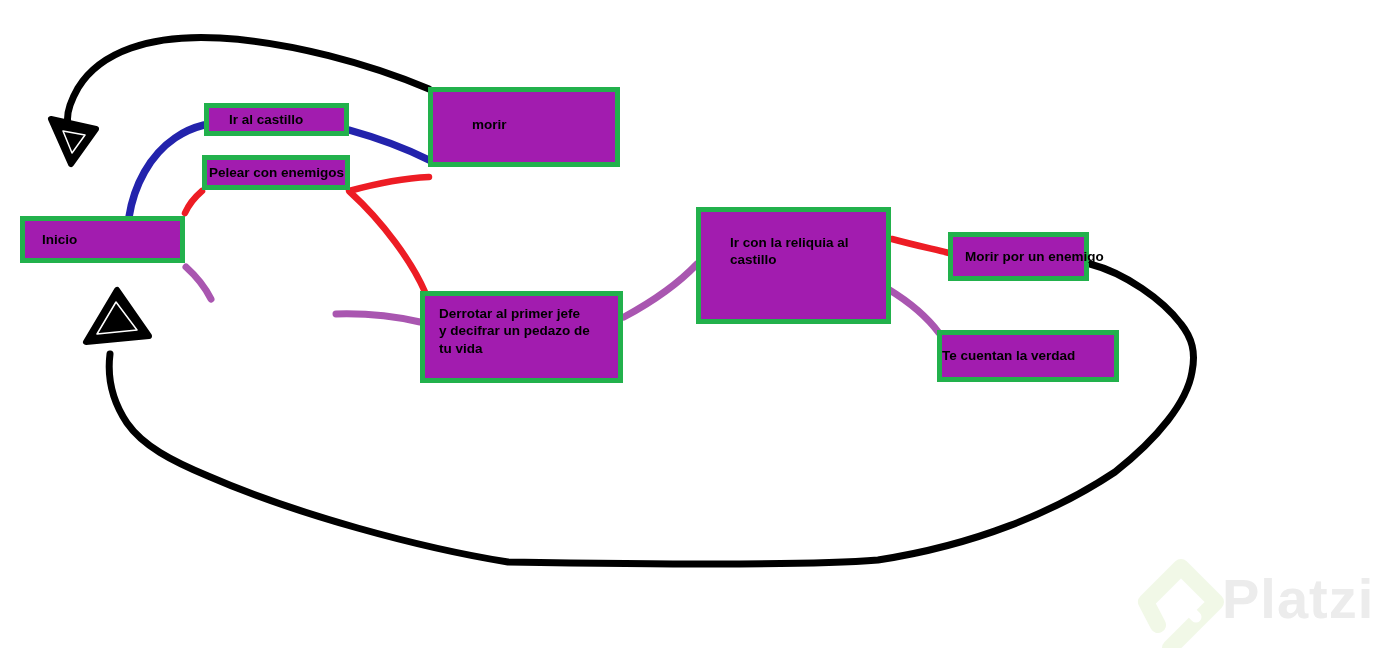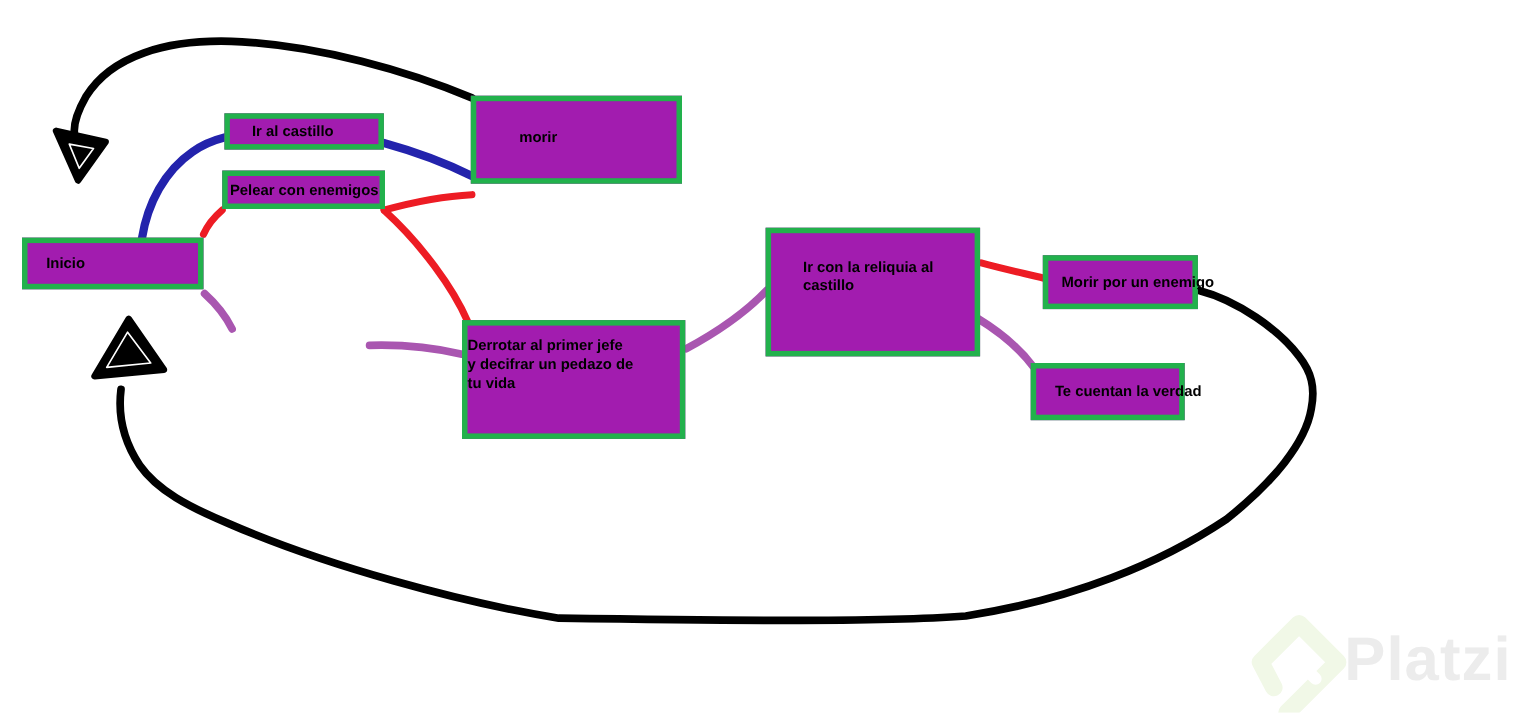--- a/index.html
+++ b/index.html
@@ -27,24 +27,24 @@
     font-size:13.5px;
     line-height:1.28;
     white-space:pre-line;
   }
   .vcenter{display:flex;align-items:center;white-space:nowrap;}
   #n-inicio{left:20px;top:216px;width:165px;height:47px;padding-left:17px;}
   #n-castillo{left:204px;top:103px;width:145px;height:33px;padding-left:20px;}
   #n-pelear{left:202px;top:155px;width:148px;height:35px;padding-left:2px;}
   #n-morir{left:428px;top:87px;width:192px;height:80px;padding:24px 0 0 39px;}
   #n-templo{left:192px;top:298px;width:143px;height:27px;padding-left:7px;}
-  #n-derrotar{left:420px;top:291px;width:203px;height:108px;padding:9px 4px 0 0;}
+  #n-derrotar{left:420px;top:291px;width:203px;height:92px;padding:9px 4px 0 14px;}
   #n-reliquia{left:696px;top:171px;width:195px;height:117px;padding:22px 10px 0 29px;margin-top:36px;}
   #n-morirenemigo{left:948px;top:232px;width:141px;height:49px;padding-left:12px;}
-  #n-verdad{left:937px;top:330px;width:140px;height:52px;padding-left:17px;}
+  #n-verdad{left:937px;top:330px;width:182px;height:52px;}
   #watermark{position:absolute;left:1138px;top:558px;width:253px;height:90px;}
   #wm-text{
     position:absolute;left:84px;top:8px;
     font-size:56px;font-weight:600;letter-spacing:1px;
     color:var(--watermark-text);
   }
 </style>
 </head>
 <body>
 

